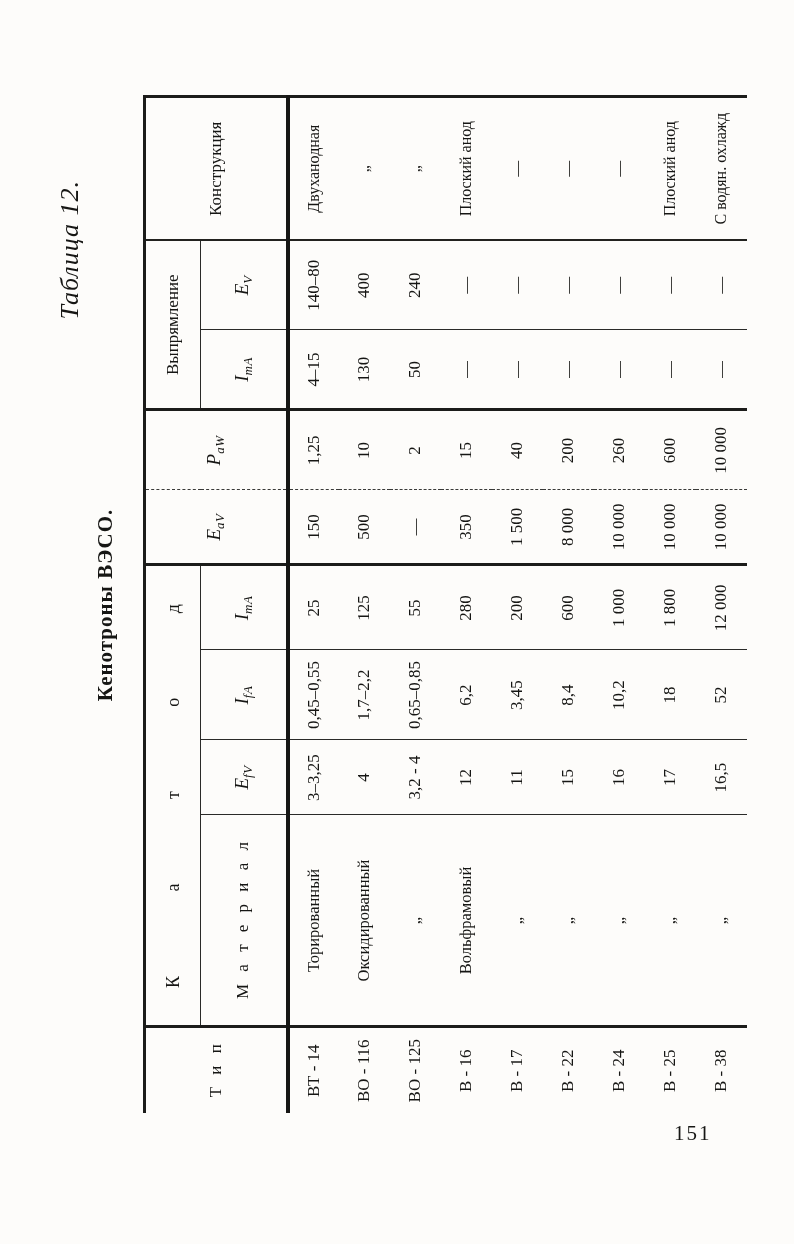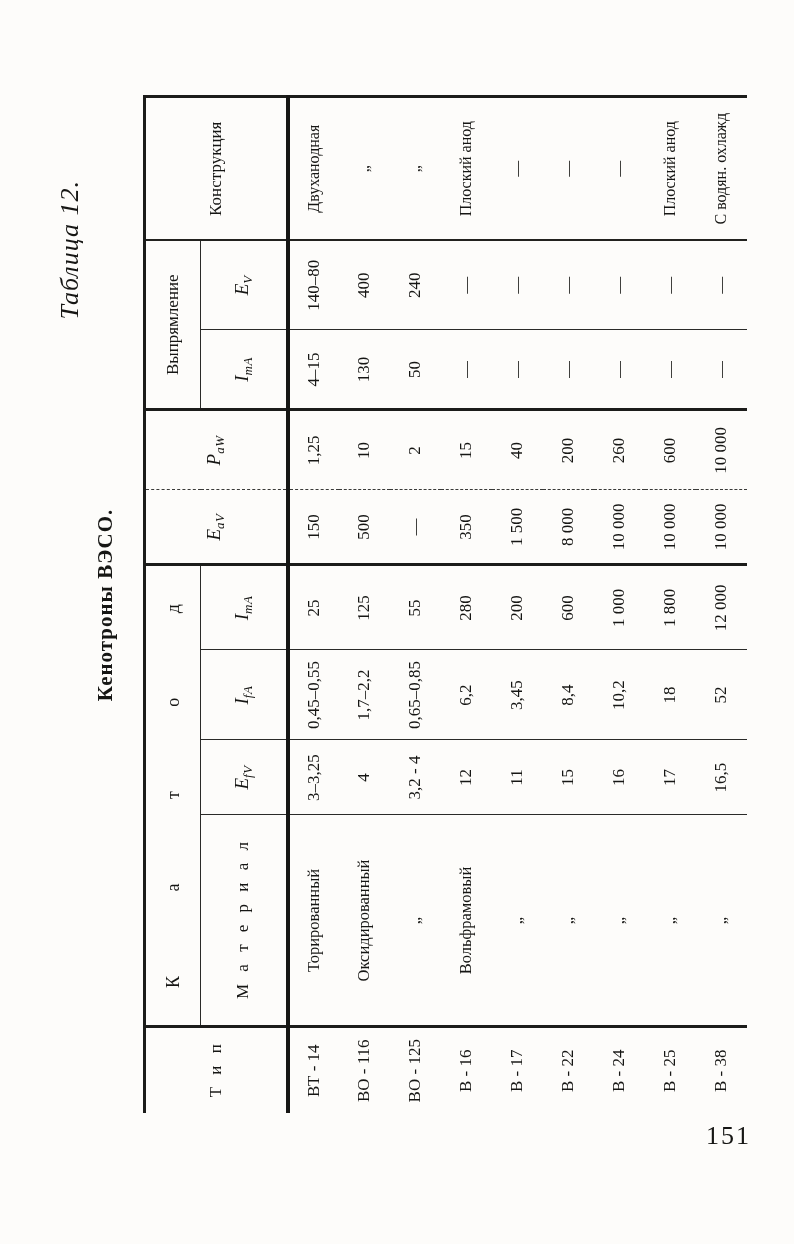--- a/index.html
+++ b/index.html
@@ -69,21 +69,21 @@
   .sp-tip{word-spacing:8px;}
   .sp-mat{word-spacing:8px;}
   .sp-cath{word-spacing:80px;font-size:18px;}
   
   .sym i{font-style:italic;font-size:19px;font-family:"Liberation Serif",serif;}
   .sym sub{font-style:italic;font-size:13px;letter-spacing:0.5px;}
   td.mat{font-size:16.5px;}
   td.constr{font-size:16px;}
   .pagenum{
     position:absolute;left:674px;top:1121px;
-    font-size:26px;letter-spacing:2px;margin-left:32px;
+    font-size:21px;letter-spacing:2px;
   }
 </style>
 </head>
 <body>
 
 <div class="page">
 
   <div class="rot">
 
     <div class="captions">

